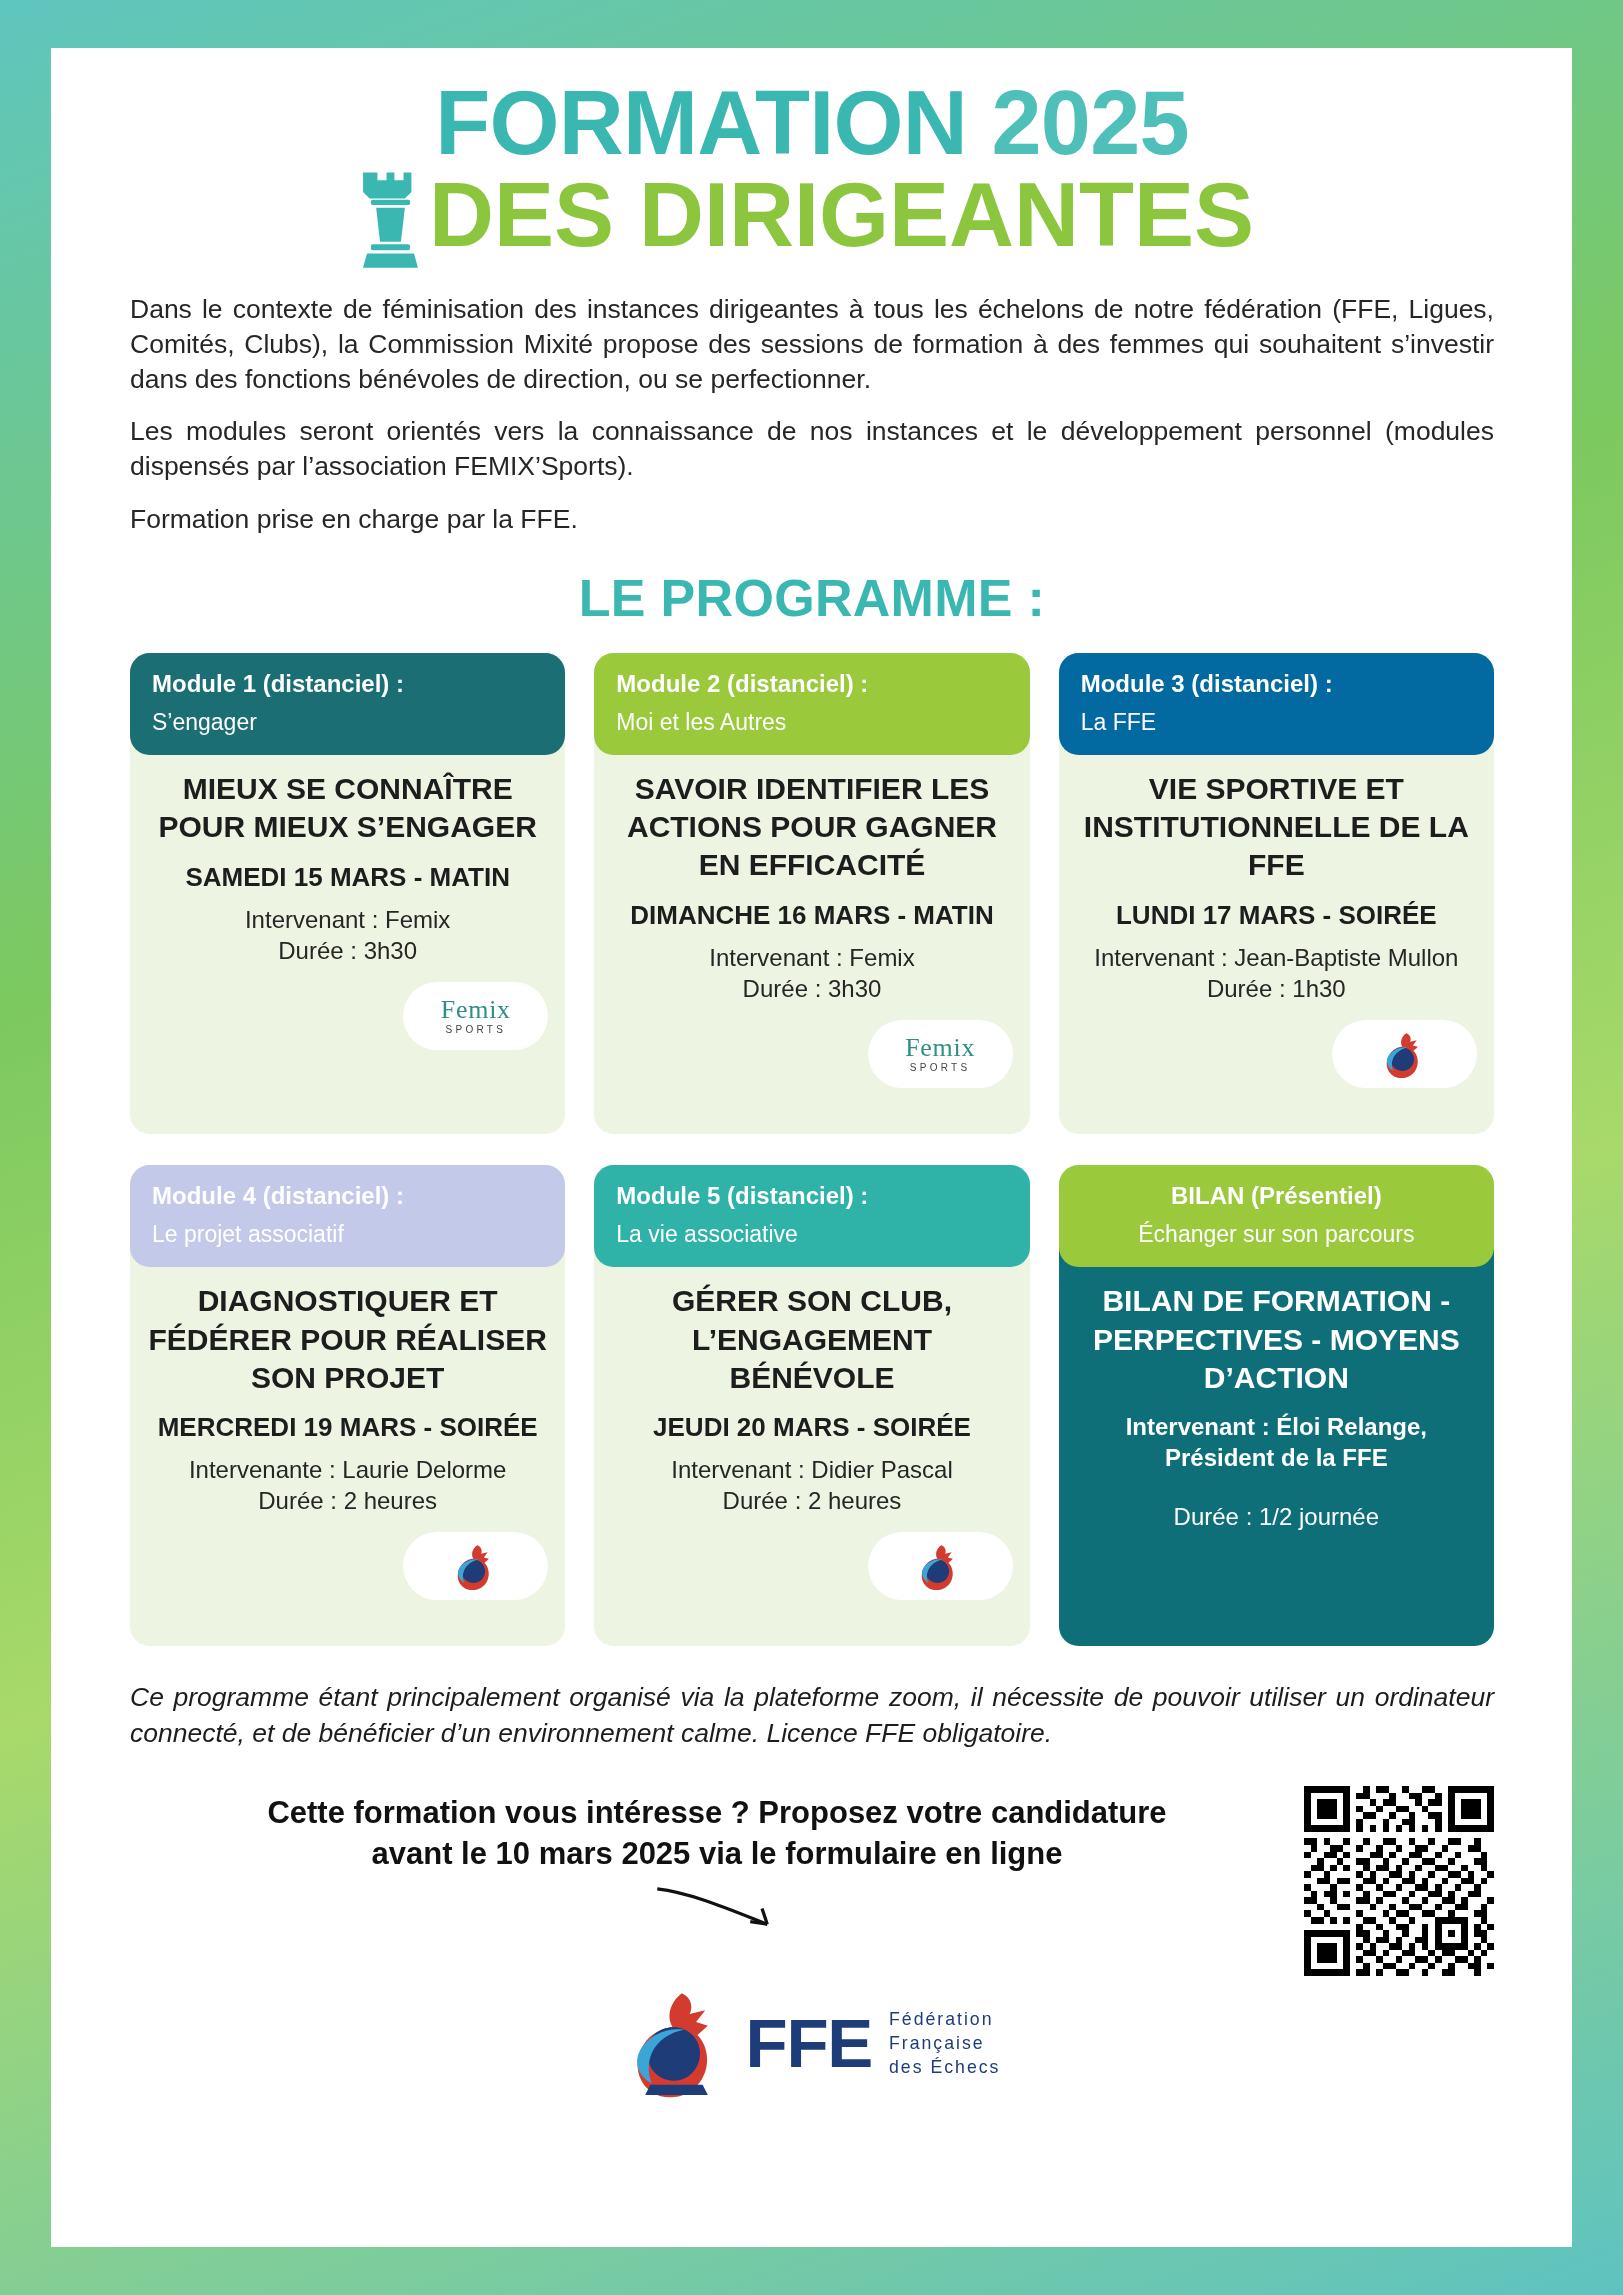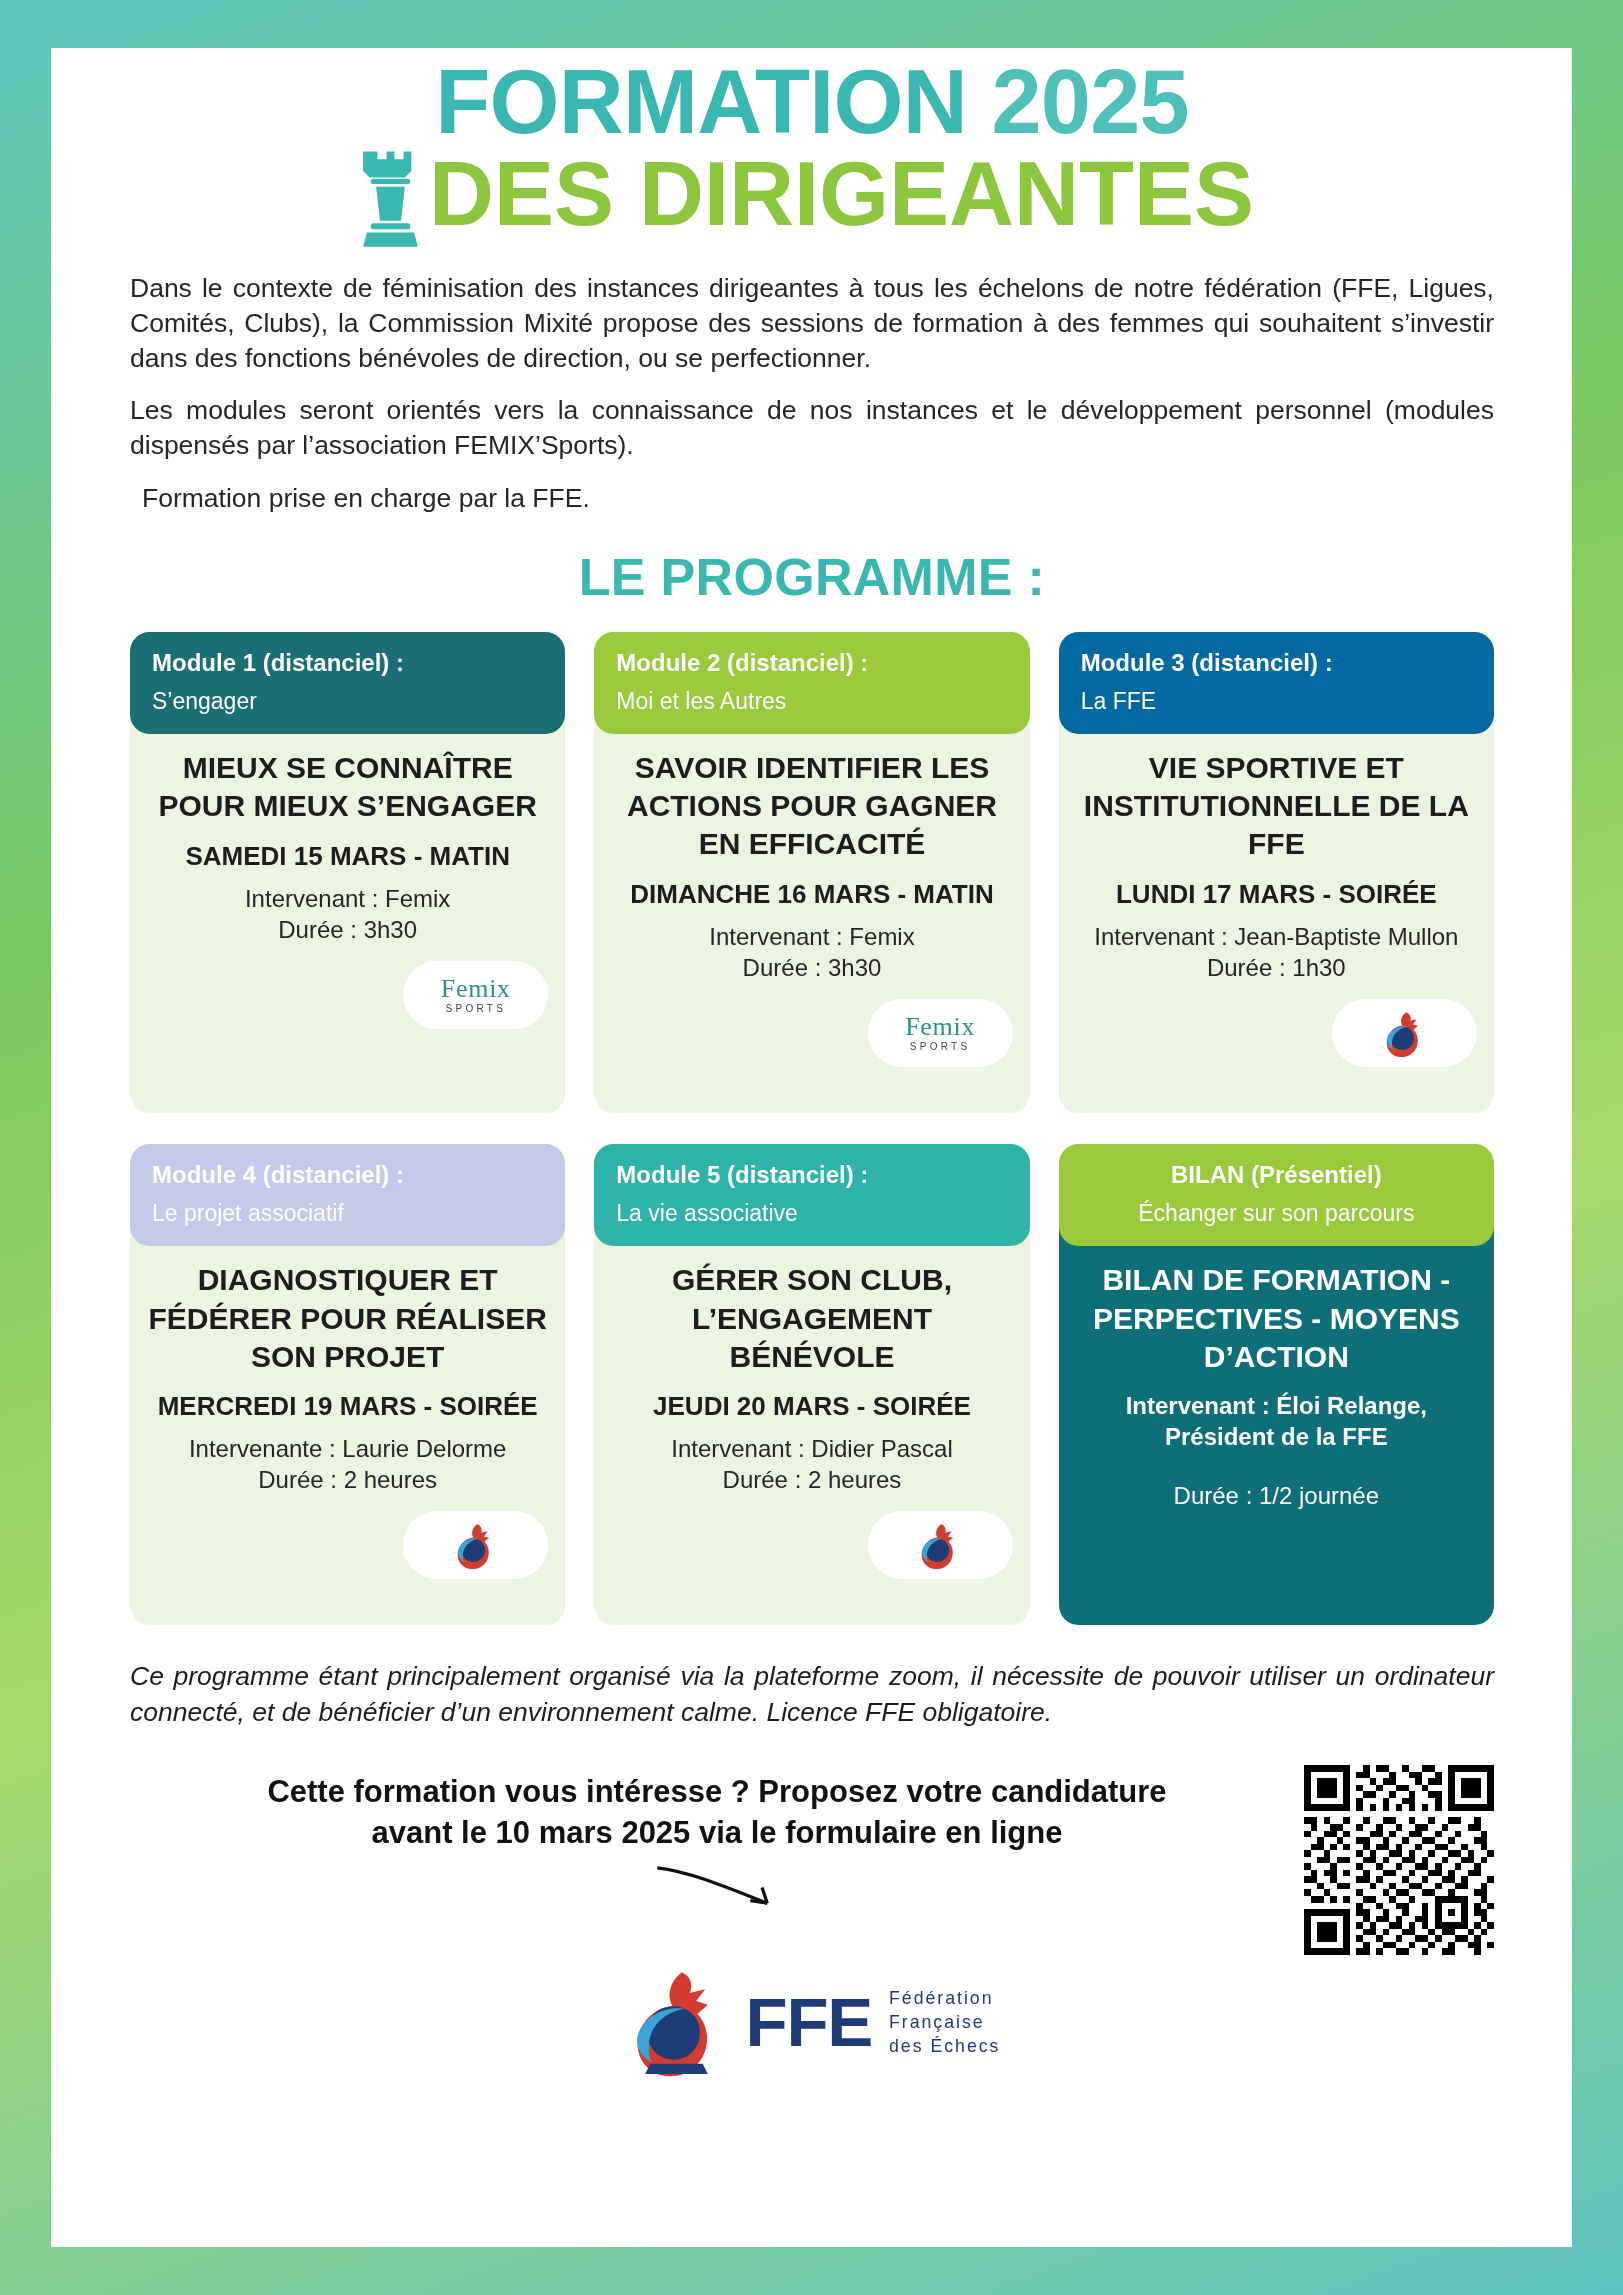--- a/index.html
+++ b/index.html
@@ -28,21 +28,21 @@
     position: absolute;
     left: 51px;
     top: 48px;
     right: 51px;
     bottom: 48px;
     background: #ffffff;
   }
   .content {
     position: absolute;
     left: 92px;
-    top: 44px;
+    top: 65px;
     width: 1440px;
   }
 
   
   .title-block {
     text-align: center;
     position: relative;
     margin-top: 13px;
   }
   .title-line1 {
@@ -75,21 +75,21 @@
     margin-top: 29px;
     padding: 0 38px;
   }
   .intro p {
     margin: 0 0 17px 0;
     font-size: 26.5px;
     line-height: 1.33;
     color: #262626;
     text-align: justify;
   }
-  .intro p:last-child { margin-bottom: 0; margin-left: 12px; }
+  .intro p:last-child { margin-bottom: 0; }
 
   
   .prog-heading {
     text-align: center;
     font-weight: bold;
     font-size: 52px;
     color: #3ab7b0;
     margin-top: 31px;
     margin-bottom: 25px;
     letter-spacing: 0.3px;

